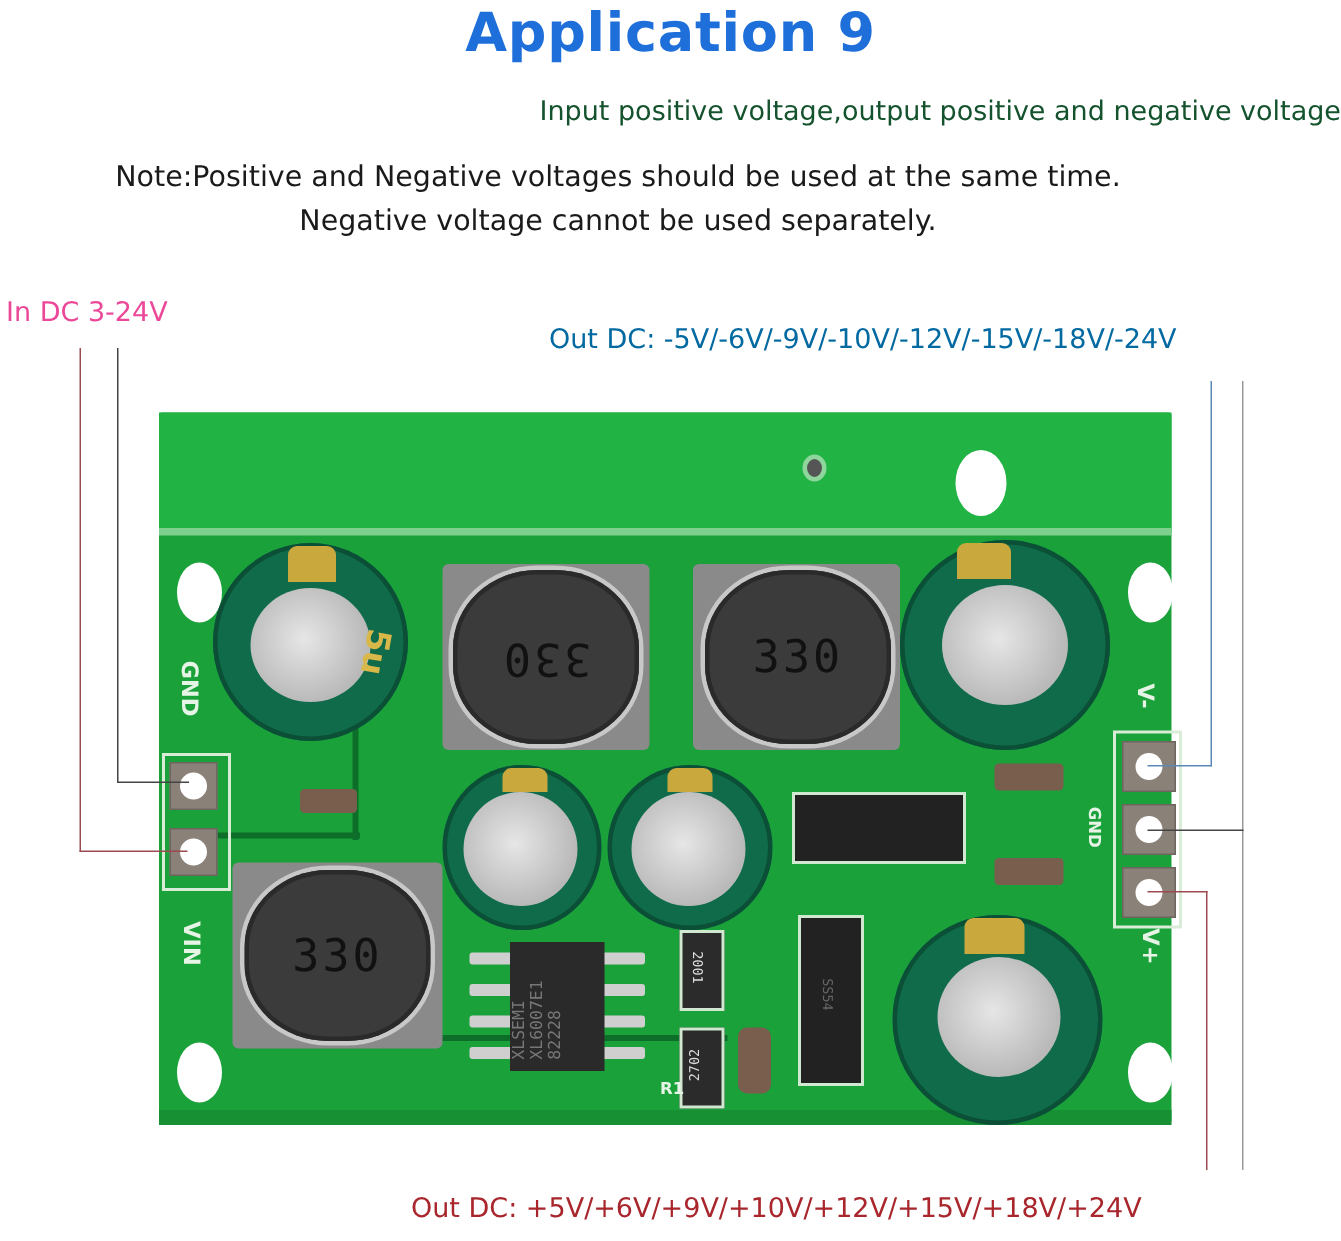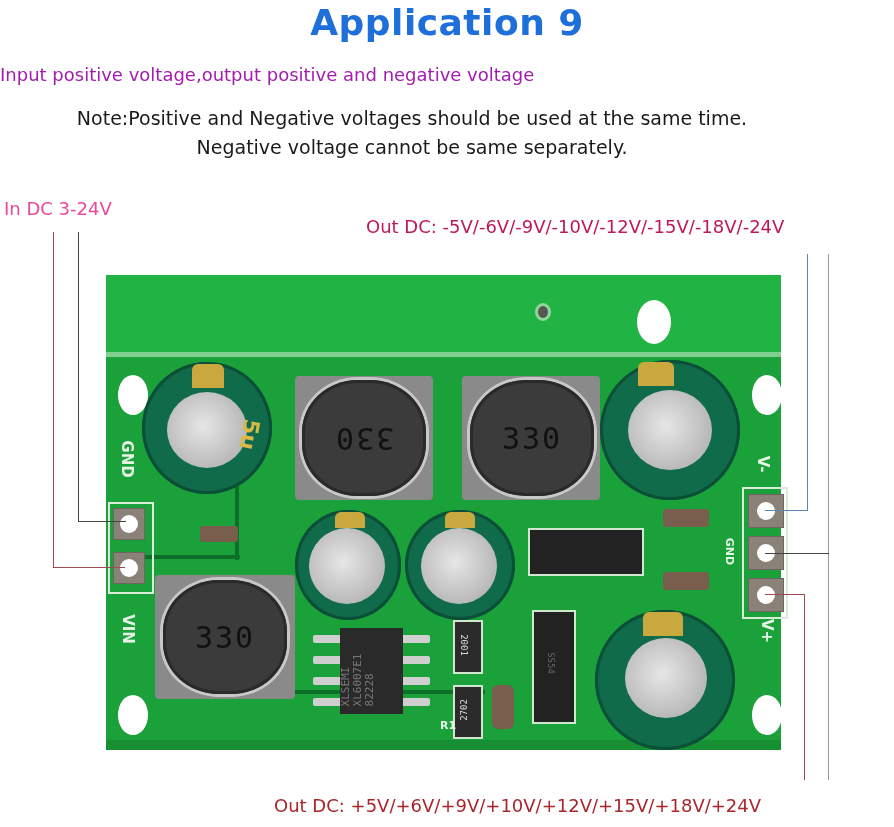--- a/index.html
+++ b/index.html
@@ -1,22 +1,22 @@
 <!DOCTYPE html>
 <html><head>
 <meta charset="utf-8">
 <style>
   html, body { margin: 0; padding: 0; background: #ffffff; }
   body { width: 894px; height: 827px; position: relative; overflow: hidden; font-family: "DejaVu Sans", sans-serif; }
   .abs { position: absolute; }
   .title { left: 0; width: 894px; top: 2px; text-align: center; font-family: "DejaVu Sans", sans-serif; font-weight: bold; font-size: 36px; color: #1e6fd9; letter-spacing: 0.5px; }
-  .subtitle { left: 0; width: 894px; top: 64px; text-align: left; font-size: 18px; color: #a21caf; }
+  .subtitle { left: 0; width: 894px; top: 64px; text-align: right; font-size: 18px; color: #14532d; }
   .note { left: 0; width: 824px; top: 104px; text-align: center; font-size: 19px; color: #1a1a1a; line-height: 29px; }
   .lbl-in { left: 4px; top: 198px; font-size: 18px; color: #ec4899; }
-  .lbl-neg { left: 366px; top: 216px; font-size: 18px; color: #be185d; }
+  .lbl-neg { left: 366px; top: 216px; font-size: 18px; color: #0369a1; }
   .lbl-pos { left: 274px; top: 795px; font-size: 18px; color: #a8262c; }
 
   .line { position: absolute; }
   .red { background: #9c4a50; }
   .gray { background: #444; }
   .blue { background: #5b88b5; }
   .lgray { background: #9a9a9a; }
 
   
   .pcb { left: 106px; top: 275px; width: 675px; height: 474px; background: #1aa13a; border-radius: 2px; }
@@ -47,21 +47,21 @@
   .res-txt { color: #ddd; font-size: 9px; font-family: "DejaVu Sans Mono", monospace; }
   .trace { background: #0d6e2a; }
 </style>
 </head>
 <body>
 
 <div class="abs title">Application 9</div>
 <div class="abs subtitle">Input positive voltage,output positive and negative voltage</div>
 <div class="abs note">
   <div>Note:Positive and Negative voltages should be used at the same time.</div>
-  <div>Negative voltage cannot be same separately.</div>
+  <div>Negative voltage cannot be used separately.</div>
 </div>
 
 <div class="abs lbl-in">In DC 3-24V</div>
 <div class="abs lbl-neg">Out DC: -5V/-6V/-9V/-10V/-12V/-15V/-18V/-24V</div>
 <div class="abs lbl-pos">Out DC: +5V/+6V/+9V/+10V/+12V/+15V/+18V/+24V</div>
 
 <div class="abs pcb"></div>
 <div class="abs pcb-top"></div>
 <div class="abs pcb-edge"></div>
 <div class="abs pcb-bottom"></div>

